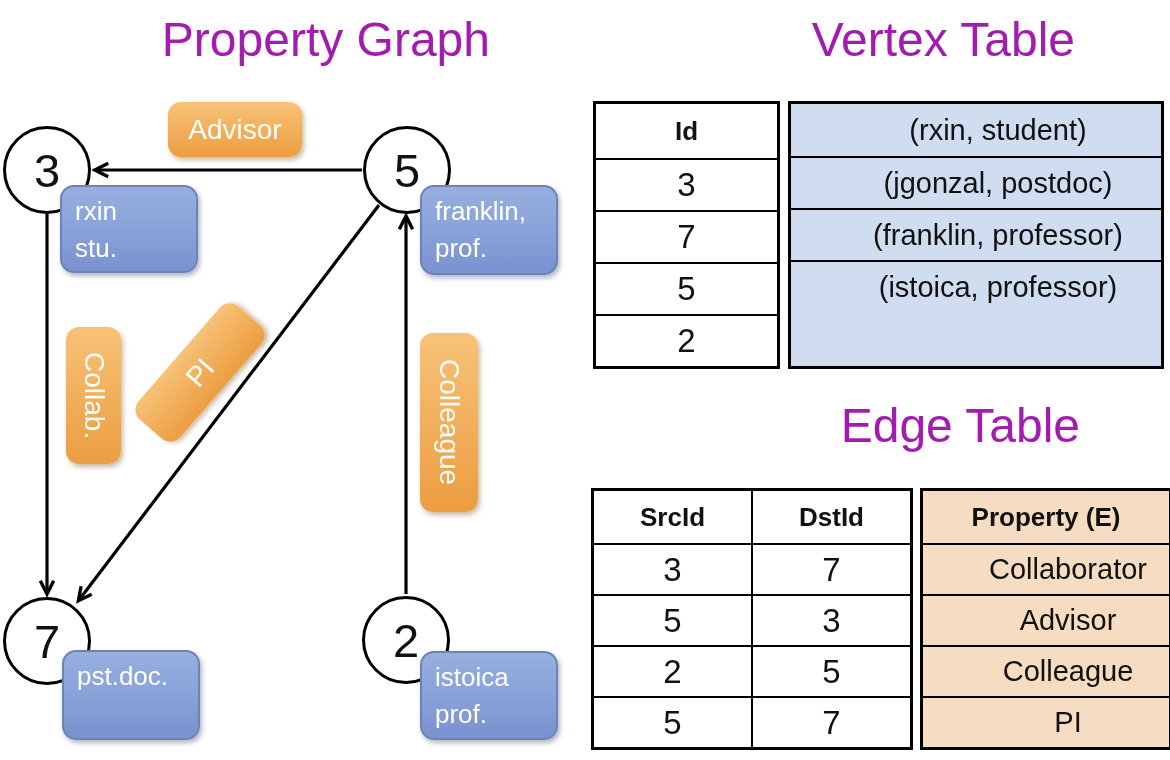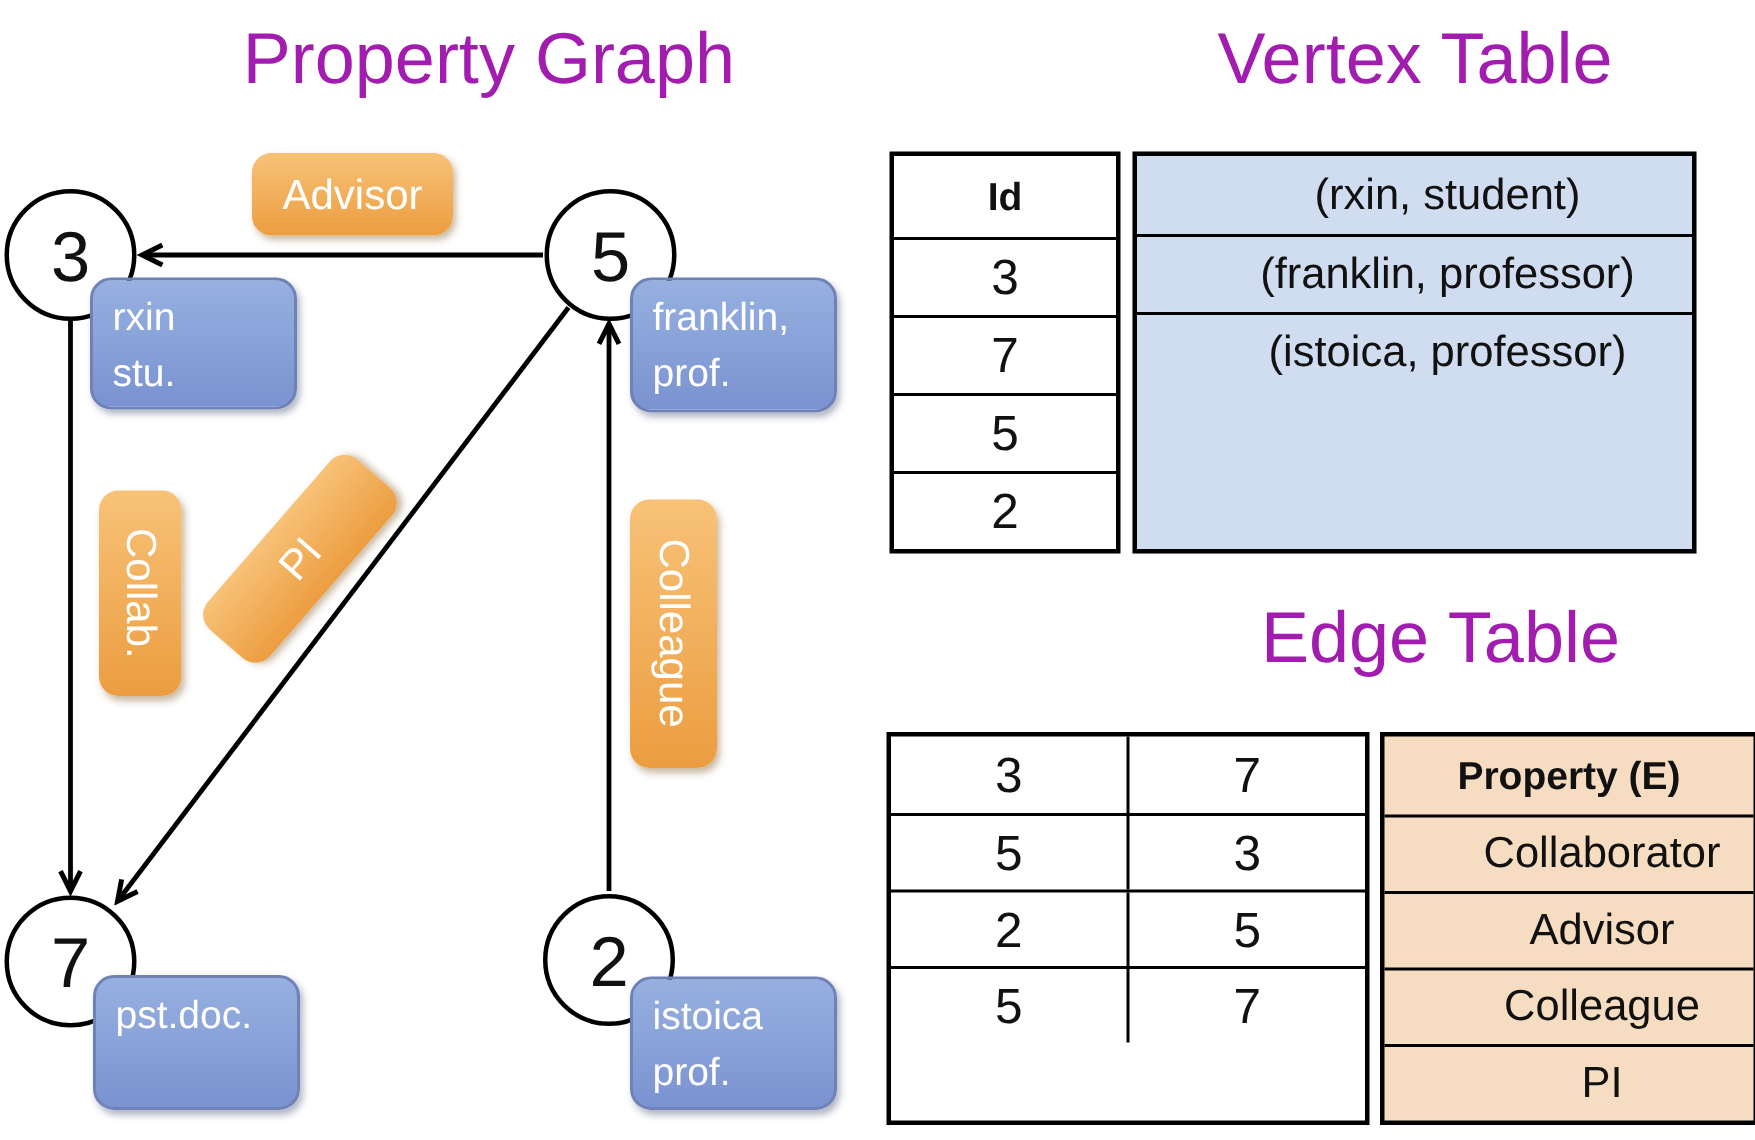--- a/index.html
+++ b/index.html
@@ -69,21 +69,21 @@
   .vt .trow.head{height:54px;}
   .et .trow{height:51px;}
   .et .trow.head{height:52px;}
   .cell{flex:1;display:flex;align-items:center;justify-content:center;white-space:nowrap;}
   .cell.divider{border-left:2px solid #000;}
   .hd{font-weight:bold;font-size:26px;}
   .num{font-size:33px;font-weight:300;}
   .prop{font-size:29px;font-weight:300;padding-left:44px;}
   .bg-v{background:var(--vertex_cell_bg);}
   .bg-e{background:var(--edge_cell_bg);}
-  #vt-id{width:154px;}
+  #vt-id{width:187px;}
   #vt-prop{width:376px;}
   #et-ids{width:322px;}
   #et-prop{width:252px;}
 </style>
 </head>
 <body>
 
 <div class="canvas">
 
   <div id="title-graph" class="title">Property Graph</div>
@@ -160,30 +160,37 @@
         </div>
       <div class="trow">
           <div class="cell num">2</div>
         </div>
     </div>
     <div id="vt-prop" class="subtbl bg-v">
       <div class="trow">
           <div class="cell prop">(rxin, student)</div>
         </div>
       <div class="trow">
+          <div class="cell prop">(jgonzal, postdoc)</div>
+        </div>
+      <div class="trow">
           <div class="cell prop">(franklin, professor)</div>
         </div>
       <div class="trow">
           <div class="cell prop">(istoica, professor)</div>
         </div>
     </div>
   </div>
 
   <div id="edge-table" class="tbl et">
     <div id="et-ids" class="subtbl">
+      <div class="trow head">
+        <div class="cell hd">SrcId</div>
+        <div class="cell hd divider">DstId</div>
+      </div>
       <div class="trow">
         <div class="cell num">3</div>
         <div class="cell num divider">7</div>
       </div>
       <div class="trow">
         <div class="cell num">5</div>
         <div class="cell num divider">3</div>
       </div>
       <div class="trow">
         <div class="cell num">2</div>

